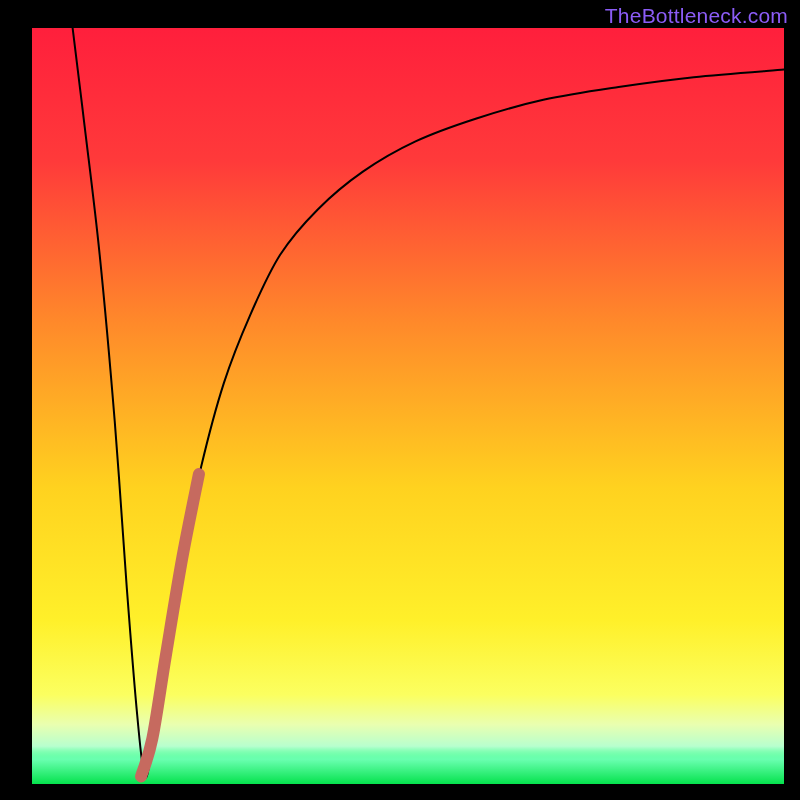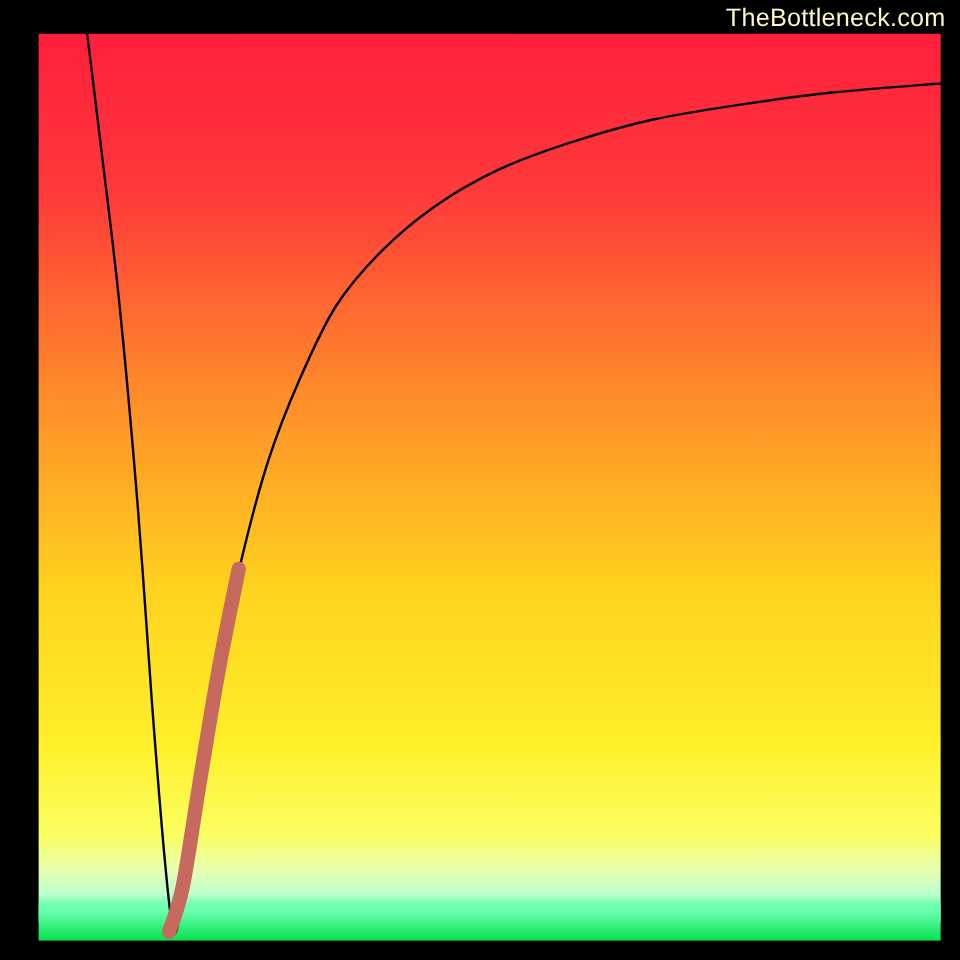--- a/index.html
+++ b/index.html
@@ -58,14 +58,14 @@
 
   <div id="plot" style="left: 32px; top: 28px; width: 752px; height: 756px;">
     <div id="gradient" style="height: 740.88px; background: linear-gradient(rgb(255, 31, 60) 0%, rgb(255, 58, 58) 18%, rgb(255, 138, 42) 40%, rgb(255, 210, 31) 62%, rgb(255, 240, 42) 80%, rgb(251, 255, 96) 90%, rgb(233, 255, 176) 94%, rgb(182, 255, 207) 97%, rgb(28, 255, 94) 100%);"></div>
     <div id="green-band" style="height: 37.8px; bottom: 0px; background: linear-gradient(rgba(255, 255, 255, 0) 0%, rgb(106, 255, 176) 35%, rgb(5, 226, 77) 100%);"></div>
     <svg class="curve" id="svg-curve" preserveAspectRatio="none" viewBox="0 0 752 756">
         <path d="M 40.608 0 C 42.61333333333333 16.38, 48.12800000000001 60.48, 52.64000000000001 98.28 C 57.15200000000001 136.08, 62.66666666666666 177.66000000000003, 67.67999999999999 226.80000000000004 C 72.69333333333333 275.94000000000005, 78.208 337.68, 82.72 393.12 C 87.232 448.56, 90.99199999999999 510.29999999999995, 94.752 559.4399999999999 C 98.512 608.5799999999999, 102.27200000000002 656.46, 105.28000000000002 687.96 C 108.28800000000001 719.46, 110.29333333333334 743.4, 112.8 748.4399999999999 C 115.30666666666666 753.4799999999999, 116.81066666666668 738.3599999999999, 120.32000000000001 718.1999999999999 C 123.82933333333334 698.04, 128.84266666666667 658.98, 133.856 627.48 C 138.86933333333332 595.98, 144.50933333333333 560.6999999999999, 150.4 529.1999999999999 C 156.29066666666668 497.69999999999993, 162.30666666666667 467.46000000000004, 169.20000000000002 438.4800000000001 C 176.09333333333336 409.5000000000001, 183.61333333333334 380.52, 191.76 355.32 C 199.90666666666664 330.12, 208.67999999999998 308.70000000000005, 218.07999999999998 287.28000000000003 C 227.48 265.86, 236.88000000000002 244.44000000000005, 248.16000000000003 226.80000000000004 C 259.44000000000005 209.16000000000003, 271.97333333333336 195.3, 285.76 181.44 C 299.5466666666666 167.57999999999998, 314.58666666666664 154.97999999999996, 330.88 143.63999999999996 C 347.17333333333335 132.29999999999995, 364.71999999999997 122.22000000000001, 383.52 113.40000000000002 C 402.32 104.58000000000003, 422.3733333333333 97.65, 443.67999999999995 90.72 C 464.9866666666666 83.78999999999999, 487.5466666666667 77.11199999999998, 511.36 71.81999999999998 C 535.1733333333334 66.52799999999998, 561.4933333333333 62.74799999999997, 586.5600000000001 58.96799999999997 C 611.6266666666668 55.18799999999997, 634.1866666666667 52.03799999999995, 661.76 49.13999999999996 C 689.3333333333333 46.24199999999997, 736.96 42.84000000000002, 752 41.580000000000034" fill="none" stroke="#000000" stroke-width="2" stroke-linecap="round" stroke-linejoin="round"></path>
         <path d="M 109.03999999999999 748.4399999999999 C 110.91999999999999 742.14, 116.18400000000001 730.8, 120.32000000000001 710.64 C 124.456 690.48, 128.84266666666667 657.72, 133.856 627.48 C 138.86933333333332 597.24, 144.88533333333334 559.4399999999999, 150.4 529.1999999999999 C 155.91466666666668 498.9599999999999, 164.18666666666667 459.90000000000003, 166.944 446.0400000000001" fill="none" stroke="#c66a5f" stroke-width="12" stroke-linecap="round" stroke-linejoin="round"></path>
       </svg>
   </div>
 
-  <div class="watermark" style="top: 4px; right: 12px; color: #fef9c3;">TheBottleneck.com</div>
+  <div class="watermark" style="top: 4px; right: 12px; color: #8b5cf6;">TheBottleneck.com</div>
 </div>
 
 </body></html>

